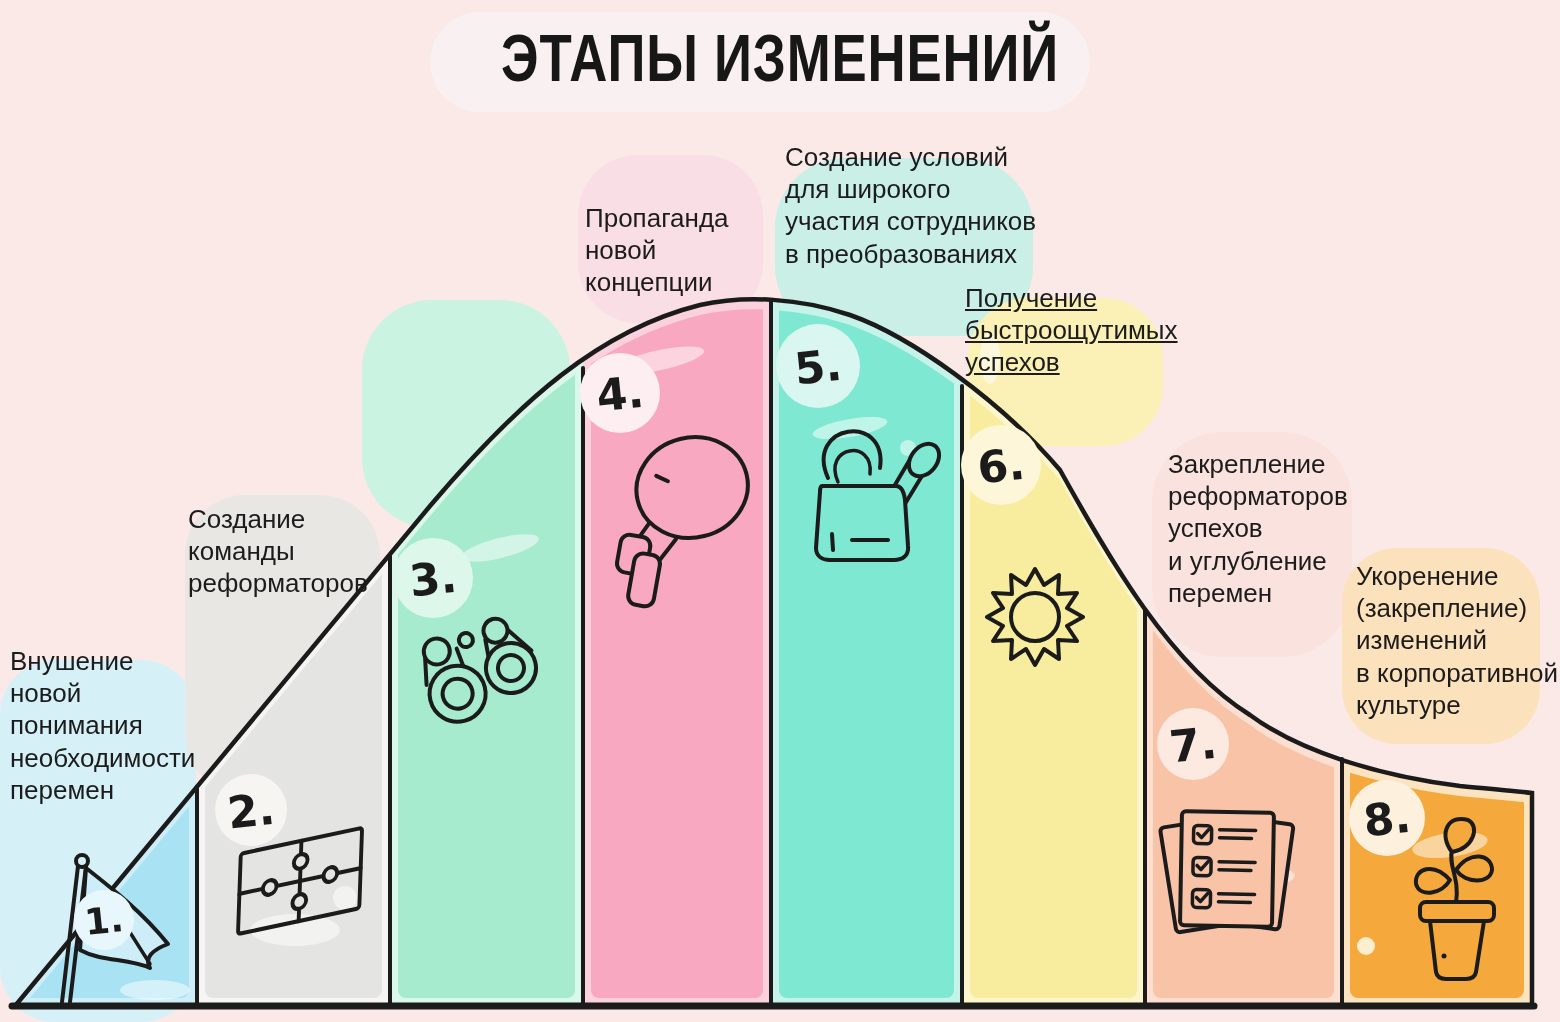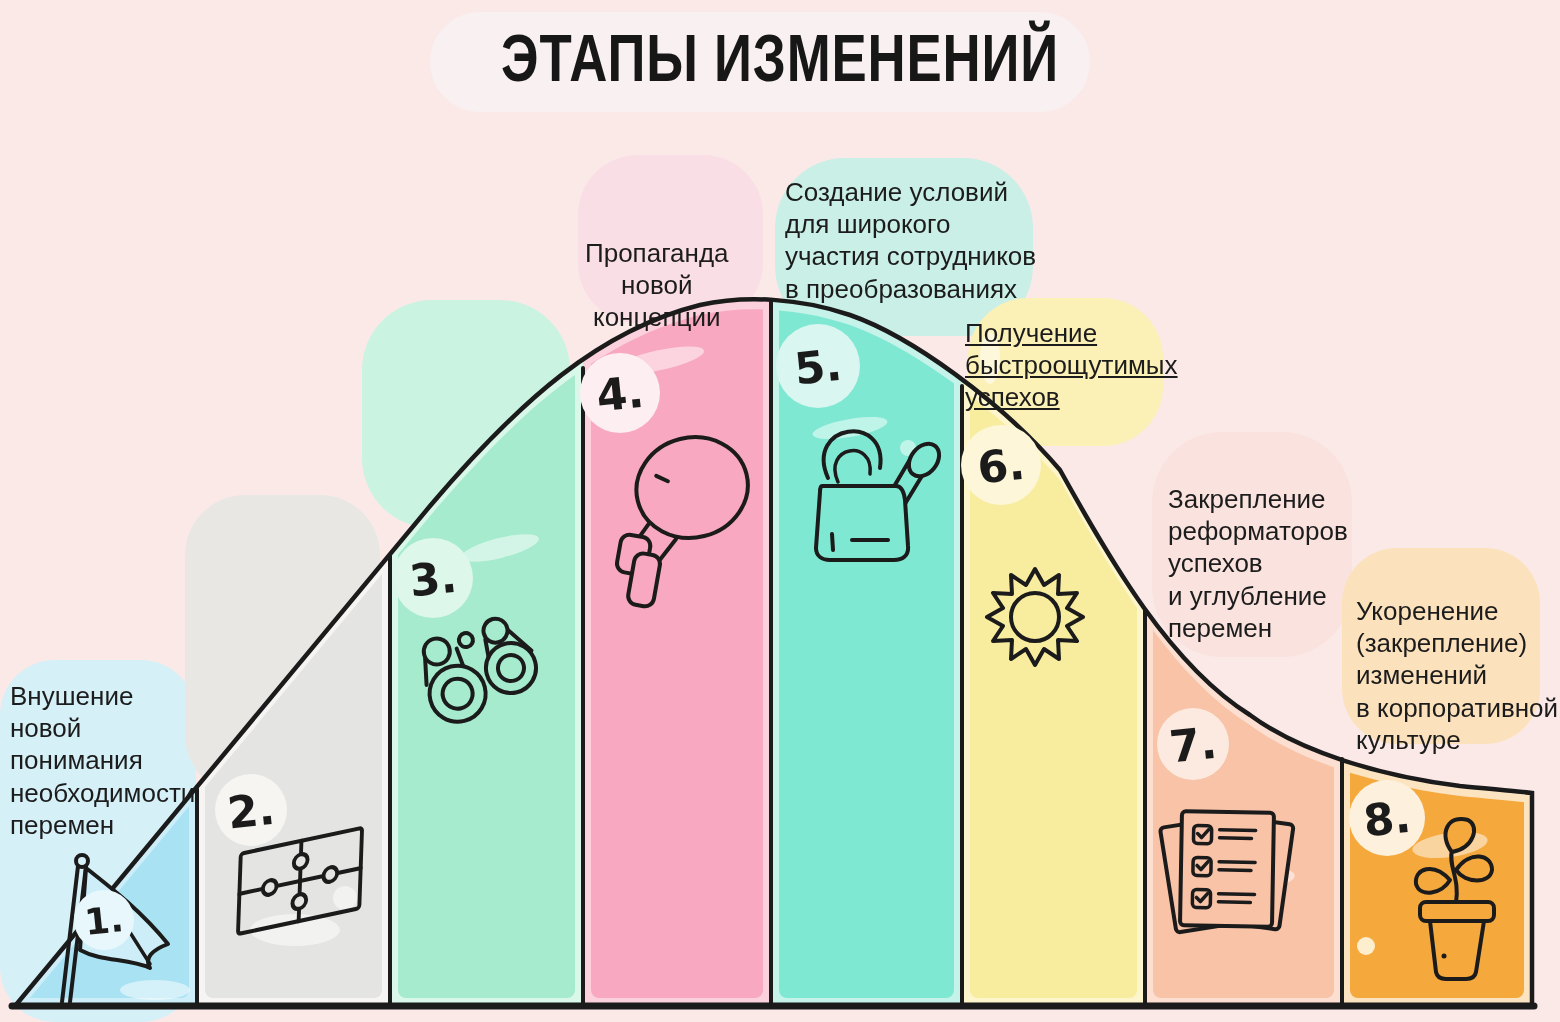--- a/index.html
+++ b/index.html
@@ -1,21 +1,21 @@
 <!DOCTYPE html>
 <html><head>
 <meta charset="utf-8">
 <style>
   html,body{margin:0;padding:0;background:#fbe9e8;}
   #stage-root{position:relative;width:1560px;height:1022px;overflow:hidden;background:#fbe9e8;font-family:"Liberation Sans",sans-serif;}
   #curve-svg{position:absolute;left:0;top:0;}
   .page-title{position:absolute;left:0;right:0;top:20px;text-align:center;font-family:"Liberation Sans",sans-serif;
     font-weight:700;font-size:66px;letter-spacing:1px;color:#171717;transform:scaleX(.8);}
   .stage-label{position:absolute;font-family:"Liberation Sans",sans-serif;font-size:26px;line-height:1.24;
-    color:#1c1c1c;white-space:pre-line;font-weight:400;margin-top:35px;}
+    color:#1c1c1c;white-space:pre-line;font-weight:400;}
   .badge-num{font-family:"DejaVu Sans",sans-serif;font-weight:700;font-size:44px;fill:#1b1b1b;}
   .badge-num.small{font-size:36px;}
   .icon{stroke:#1b1b1b;stroke-width:4;fill:none;stroke-linecap:round;stroke-linejoin:round;}
 </style>
 </head>
 <body>
 
 <div id="stage-root">
 
 <svg id="curve-svg" width="1560" height="1022" viewBox="0 0 1560 1022">
@@ -210,21 +210,24 @@
   </g>
 </svg>
 
   <div class="page-title">ЭТАПЫ ИЗМЕНЕНИЙ</div>
 
   <div class="stage-label" style="left:10px;   top:645px;">Внушение
 новой
 понимания
 необходимости
 перемен</div>
-  <div class="stage-label" style="left:585px;  top:202px;text-align:center;">Пропаганда
+  <div class="stage-label" style="left:188px;  top:503px;">Создание
+команды
+реформаторов</div>
+  <div class="stage-label" style="left:585px;  top:202px;">Пропаганда
 новой
 концепции</div>
   <div class="stage-label" style="left:785px;  top:141px;">Создание условий
 для широкого
 участия сотрудников
 в преобразованиях</div>
   <div class="stage-label" style="left:965px;  top:282px;text-decoration:underline;">Получение
 быстроощутимых
 успехов</div>
   <div class="stage-label" style="left:1168px; top:448px;">Закрепление

